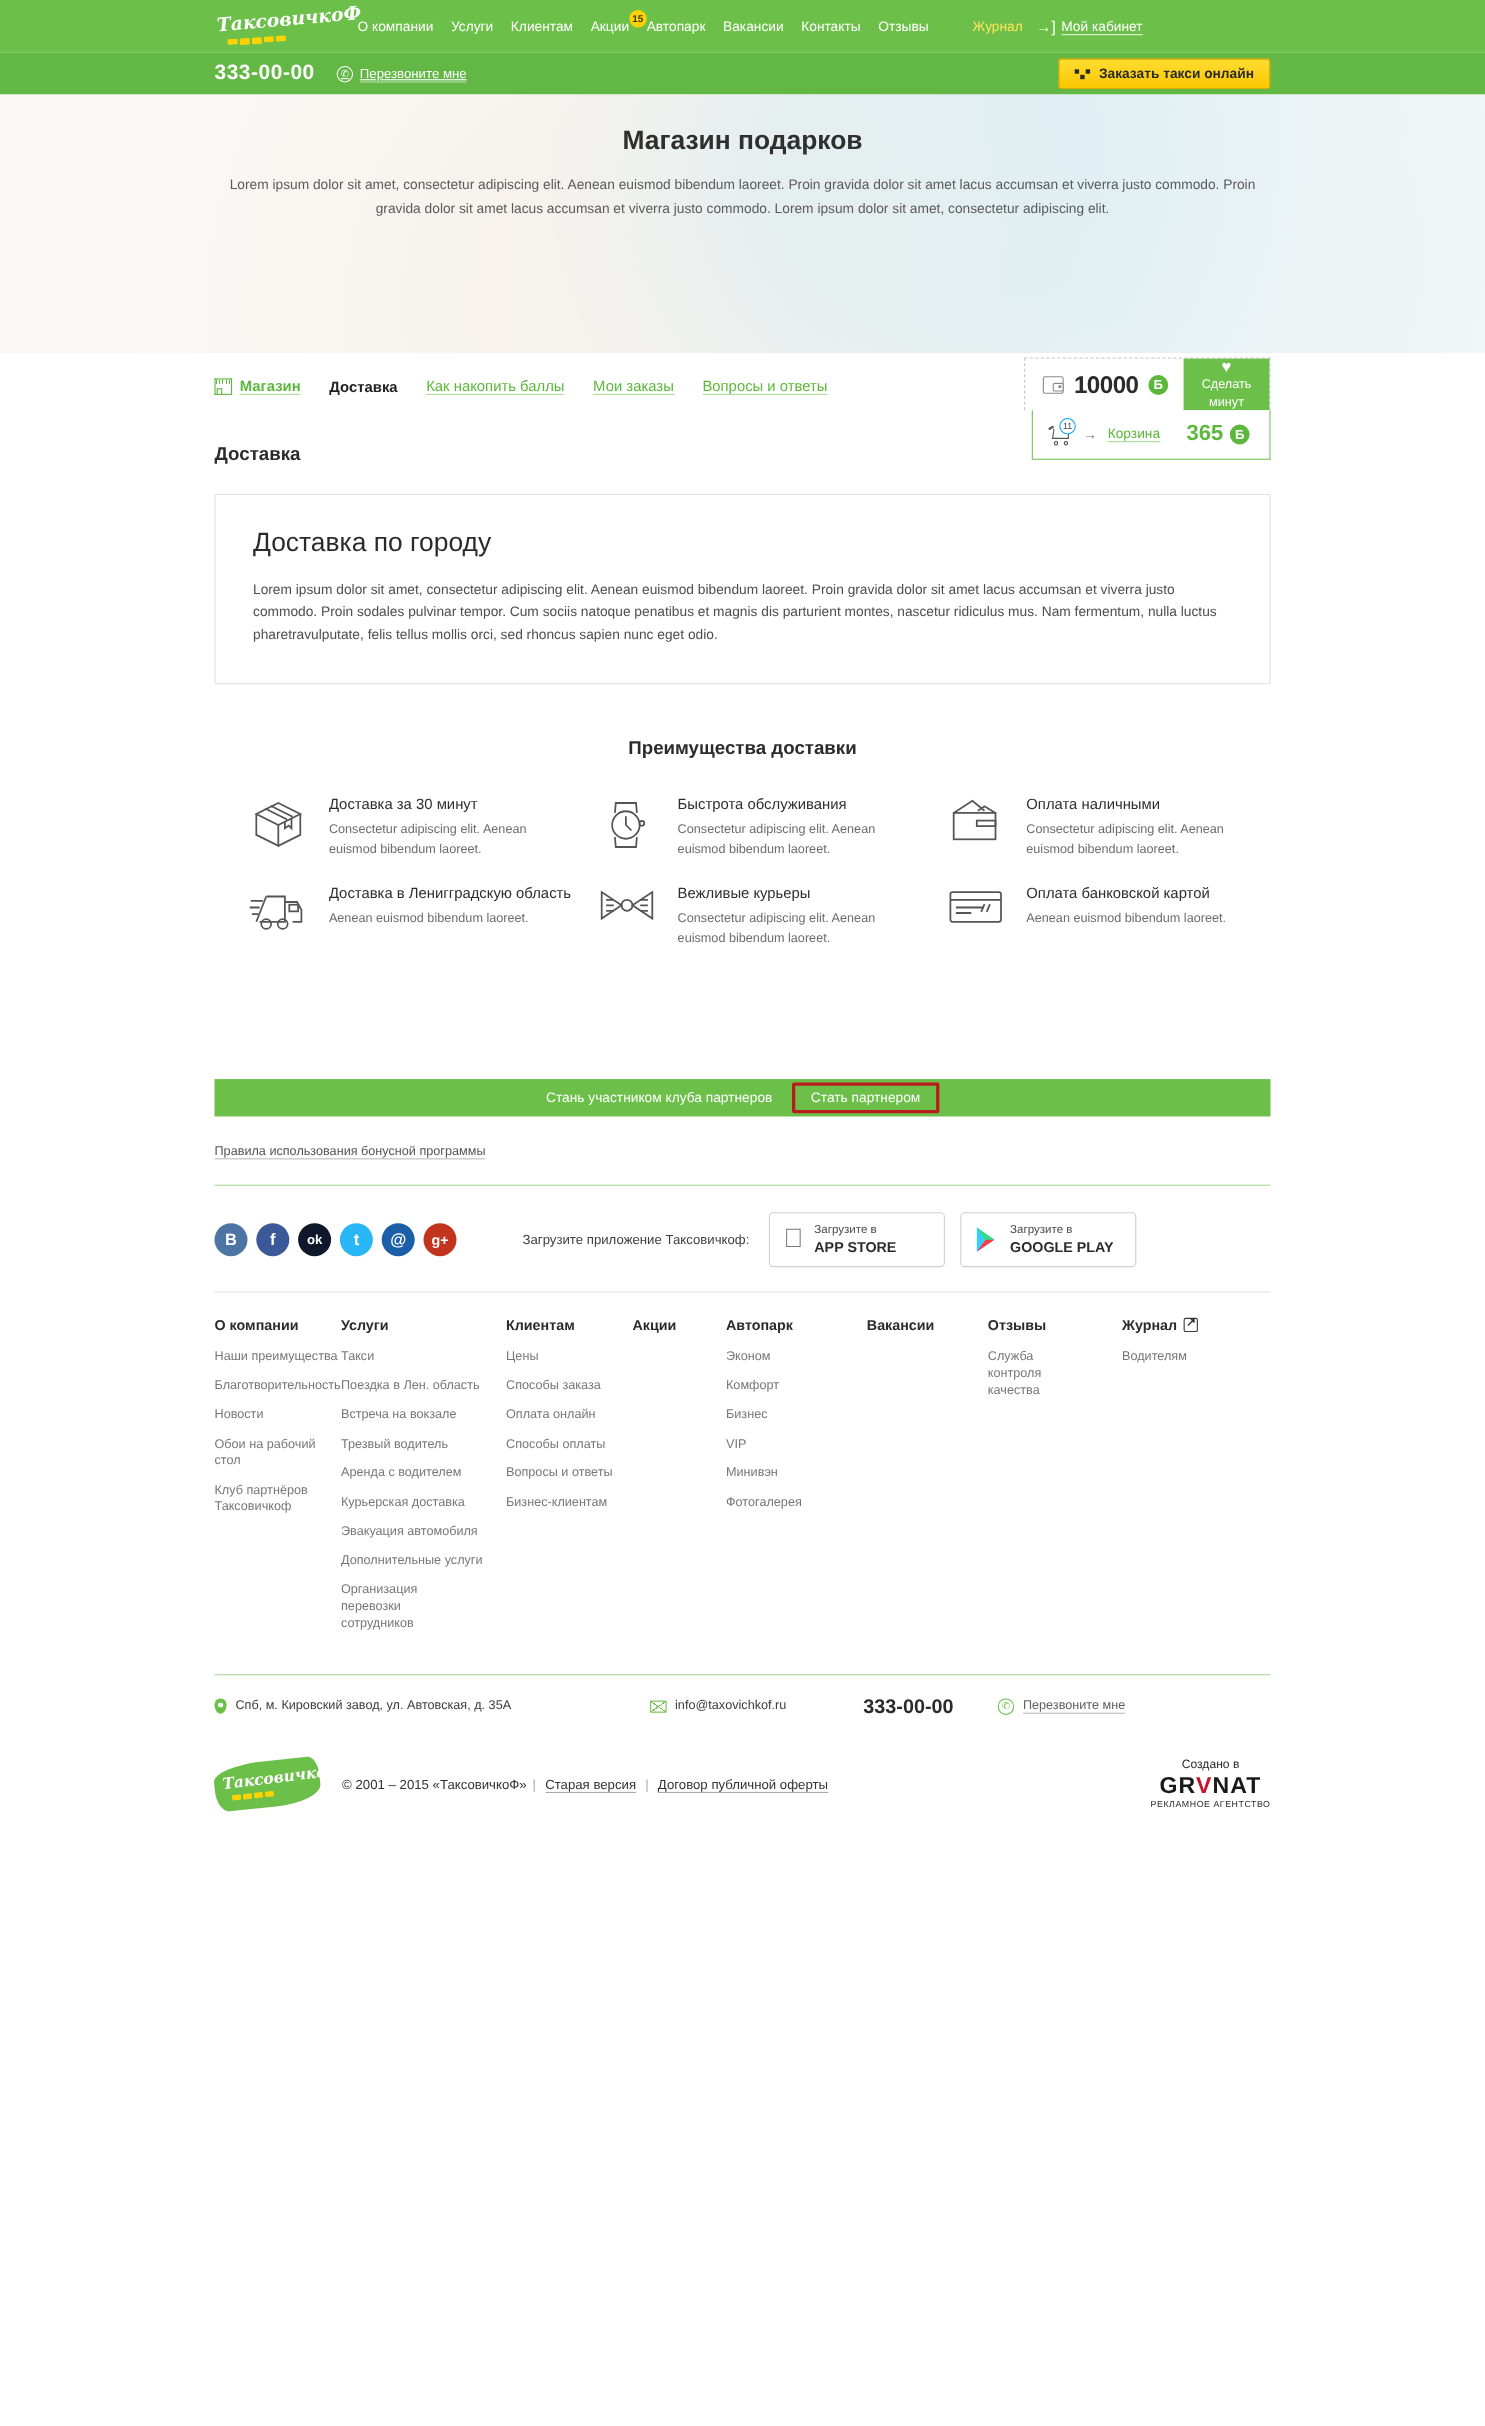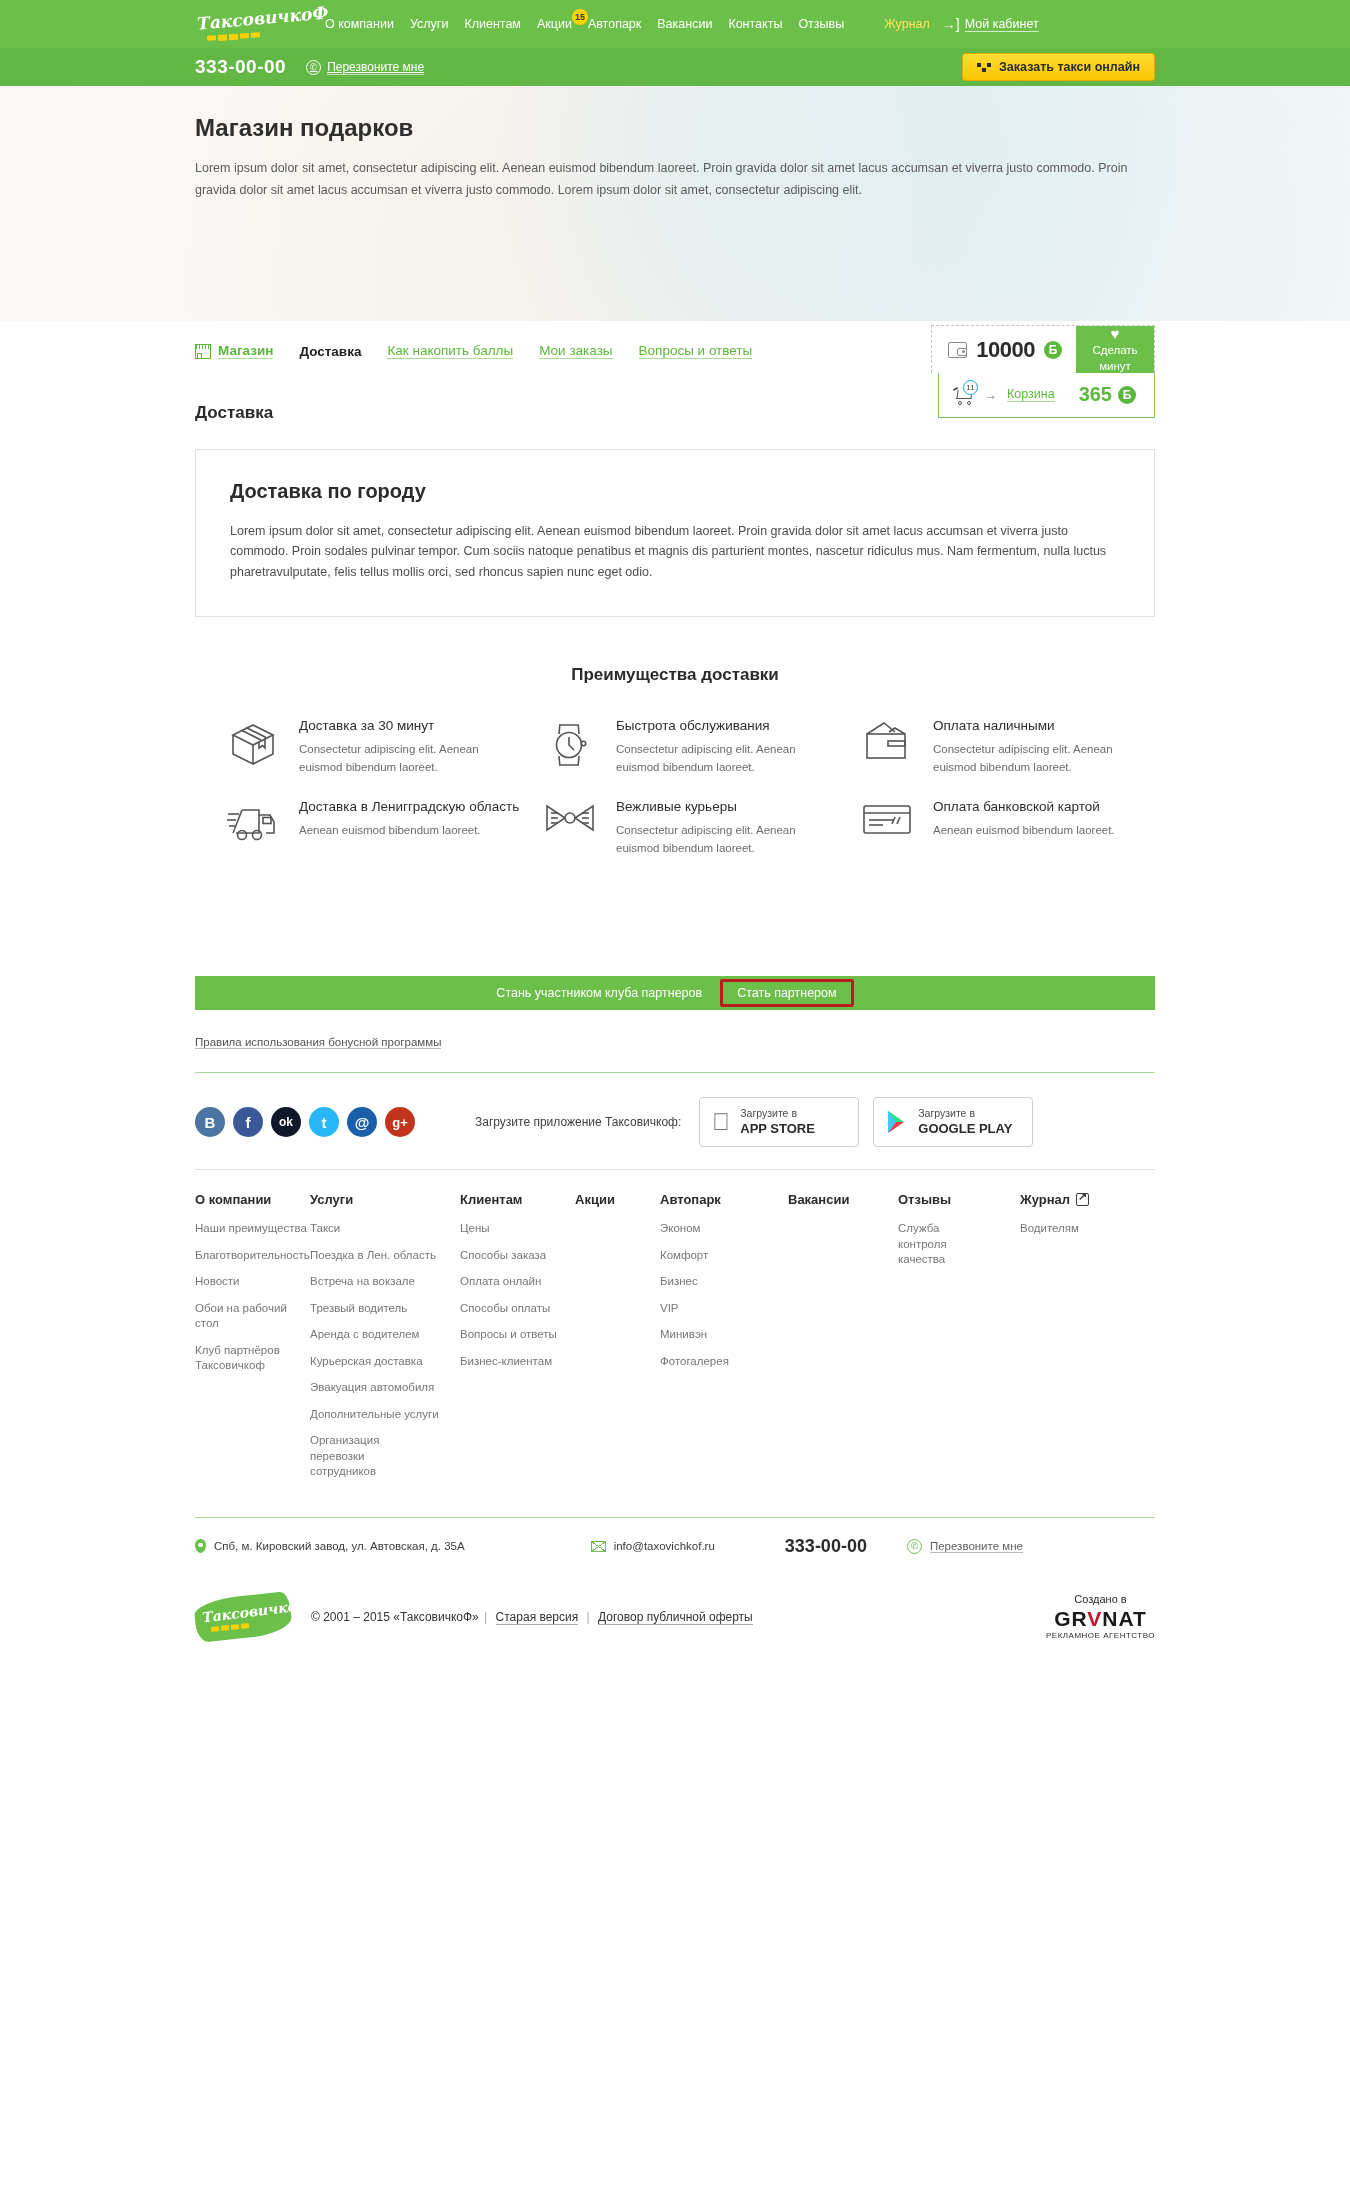--- a/index.html
+++ b/index.html
@@ -78,21 +78,21 @@
   .hero-bg {
     position: absolute; inset: 0;
     background:
       radial-gradient(circle at 62% 30%, rgba(168,212,224,.55) 0 16%, rgba(168,212,224,0) 42%),
       radial-gradient(circle at 44% 82%, rgba(236,226,214,.9) 0 22%, rgba(236,226,214,0) 55%),
       radial-gradient(circle at 28% 40%, rgba(245,238,231,.95) 0 24%, rgba(245,238,231,0) 58%),
       radial-gradient(circle at 78% 62%, rgba(180,216,226,.45) 0 18%, rgba(180,216,226,0) 50%),
       linear-gradient(120deg,#f2efe9 0%,#eef0ee 40%,#e6eef0 70%,#f3f2ee 100%);
   }
   .hero-veil { position: absolute; inset: 0; background: rgba(255,255,255,.55); }
-  .hero-content { position: relative; width: 960px; margin: 0 auto; padding-top: 28px; text-align: left; }
+  .hero-content { position: relative; width: 960px; margin: 0 auto; padding-top: 28px; text-align: center; }
   .hero h1 { font-size: 24px; font-weight: bold; color: #2f2f2f; margin-bottom: 16px; }
   .hero p { font-size: 12.5px; color: #5b5b5b; line-height: 1.72; }
 
   
   .tabbar-outer { position: relative; height: 52px; }
   .tabbar {
     width: 960px; margin: 0 auto; height: 52px;
     display: flex; align-items: flex-end; position: relative;
   }
   .tabs { display: flex; align-items: center; gap: 26px; padding-bottom: 14px; }
@@ -154,21 +154,21 @@
   .card {
     width: 960px; margin: 0 auto;
     border: 1px solid #e2e2e2; background: #fff;
     padding: 30px 34px 34px 34px; display: flex; gap: 34px;
   }
   .imgbox {
     width: 330px; height: 248px; border: 1px solid #dedede;
     display: flex; align-items: center; justify-content: center;
     color: #b5b5b5; font-size: 11.5px; flex: none;
   }
-  .card h2 { font-size: 20px; font-weight: bold; color: #2b2b2b; margin-bottom: 18px; }
+  .card h2 { font-size: 24px; font-weight: normal; color: #2b2b2b; margin-bottom: 18px; }
   .card p { font-size: 12.5px; color: #4e4e4e; line-height: 1.62; }
 
   
   .adv-title { text-align: center; font-size: 17px; font-weight: bold; color: #2b2b2b; margin: 48px 0 32px; }
   .adv-grid { width: 960px; margin: 0 auto; display: grid; grid-template-columns: repeat(3, 1fr); row-gap: 40px; column-gap: 0; padding-left: 30px; gap: 21px; }
   .adv { display: flex; gap: 18px; }
   .adv-ico { width: 56px; flex: none; display: flex; align-items: flex-start; justify-content: center; padding-top: 4px; }
   .adv h3 { font-size: 13.5px; font-weight: normal; color: #2e2e2e; margin-bottom: 7px; line-height: 1.3; }
   .adv p { font-size: 11.5px; color: #6c6c6c; line-height: 1.55; }
 

